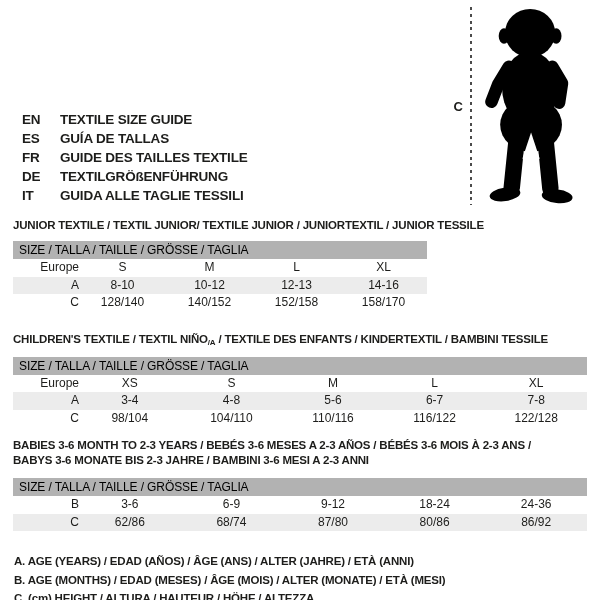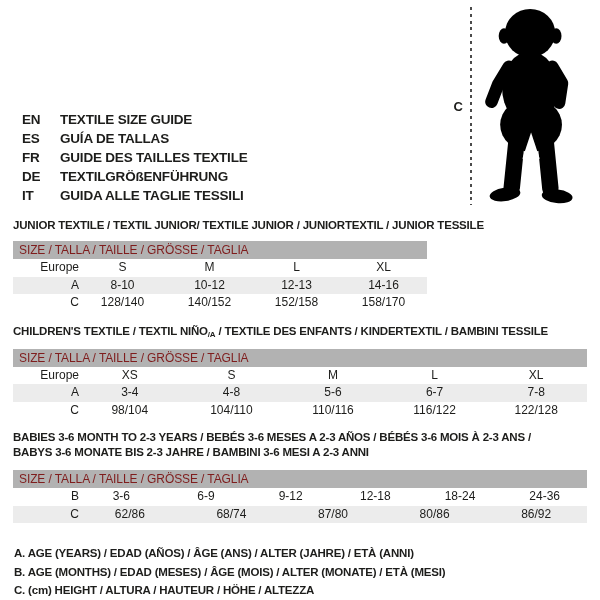--- a/index.html
+++ b/index.html
@@ -24,28 +24,28 @@
     background:repeating-linear-gradient(#4b4b4b 0 3px,transparent 3px 6.8px);}
   .baby-wrap{margin-left:7px;line-height:0;}
   .baby-wrap svg{width:108px;height:198px;}
 
   
   .section-title{font-weight:700;font-size:11.5px;letter-spacing:-0.2px;
                  margin:0;white-space:nowrap;}
   .title-line{display:block;line-height:15px;}
   .sub{font-size:8px;vertical-align:-2px;}
   .s1 .section-title{margin-top:14px;}
-  .s2 .section-title{margin-top:13px;}
+  .s2 .section-title{margin-top:21px;}
   .s3 .section-title{margin-top:11px;}
 
   .table{margin-top:10px;font-size:12px;}
   .table.narrow{width:414px;}
   .table.wide{width:574px;}
   .band{background:#b2b2b2;height:18px;line-height:18px;padding-left:6px;
-        color:#7f1d1d;letter-spacing:-0.1px;}
+        color:#000000;letter-spacing:-0.1px;}
   .row{display:flex;height:17.5px;line-height:17.5px;}
   .row.stripe{background:#ececec;}
   .cell-label{flex:0 0 66px;width:66px;box-sizing:border-box;padding-left:7px;text-align:right;}
   .cell{flex:1;text-align:center;}
 
   
   .footnotes{margin-top:21px;padding-left:1px;}
   .footnotes div{font-weight:700;font-size:11.5px;line-height:18.5px;
                  letter-spacing:-0.2px;white-space:nowrap;}
 </style>
@@ -166,21 +166,20 @@
       <span class="title-line">BABIES 3-6 MONTH TO 2-3 YEARS / BEBÉS 3-6 MESES A 2-3 AÑOS / BÉBÉS 3-6 MOIS À 2-3 ANS /</span>
       <span class="title-line">BABYS 3-6 MONATE BIS 2-3 JAHRE / BAMBINI 3-6 MESI A 2-3 ANNI</span>
     </h2>
     <div class="table wide">
       <div class="band">SIZE / TALLA / TAILLE / GRÖSSE / TAGLIA</div>
       <div class="row">
         <span class="cell-label">B</span>
         <span class="cell">3-6</span>
         <span class="cell">6-9</span>
         <span class="cell">9-12</span>
-        <span class="cell">12-18</span>
         <span class="cell">18-24</span>
         <span class="cell">24-36</span>
       </div>
       <div class="row stripe">
         <span class="cell-label">C</span>
         <span class="cell">62/86</span>
         <span class="cell">68/74</span>
         <span class="cell">87/80</span>
         <span class="cell">80/86</span>
         <span class="cell">86/92</span>

